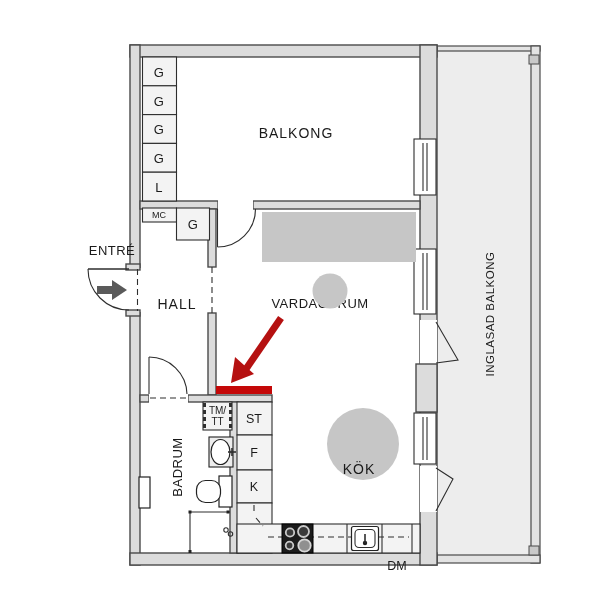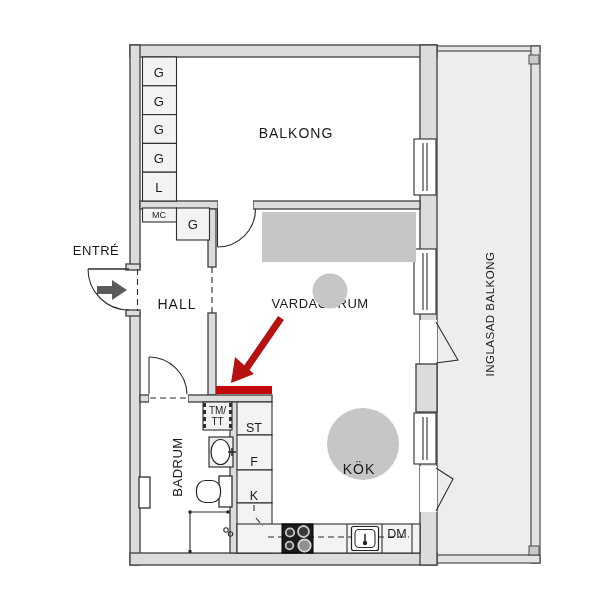--- a/index.html
+++ b/index.html
@@ -3,21 +3,21 @@
 <meta charset="utf-8">
 <style>
   html,body{margin:0;padding:0;background:#fff;}
   .plan{position:relative;width:615px;height:615px;background:#fff;
         font-family:"Liberation Sans",sans-serif;overflow:hidden;}
   .plan svg{position:absolute;left:0;top:0;}
   .lbl{position:absolute;transform:translate(-50%,-50%);color:var(--text_color,#1a1a1a);
        font-size:14px;letter-spacing:1px;line-height:1;white-space:nowrap;z-index:3;}
   .lbl.rot{transform:translate(-50%,-50%) rotate(-90deg);}
   .s13{font-size:13px;letter-spacing:.5px;}
-  .s12{font-size:12.5px;letter-spacing:0;margin-top:9px;}
+  .s12{font-size:12.5px;letter-spacing:0;}
   .s11{font-size:11.5px;letter-spacing:.5px;}
   .s9{font-size:9px;letter-spacing:0;text-align:center;}
   .tmtt{font-size:10px;letter-spacing:0;text-align:center;line-height:11px;}
   .tmtt span{display:block;}
   .circle-small{position:absolute;left:330px;top:291px;width:35px;height:35px;
        transform:translate(-50%,-50%);border-radius:50%;
        background:var(--furniture_gray,#c6c6c6);z-index:4;}
   
   .wall{fill:var(--wall_fill,#dcdcdc);stroke:var(--wall_outline,#4a4a4a);stroke-width:1.4;}
   .white{fill:#ffffff;stroke:none;}
@@ -213,34 +213,34 @@
   </g>
 
 </svg>
 
 <div class="lbl" style="left:296px;top:133px">BALKONG</div>
 <div class="lbl" style="left:177px;top:304px">HALL</div>
 <div class="lbl s13" style="left:320px;top:303px">VARDAGSRUM</div>
 <div class="lbl" style="left:359px;top:469px">KÖK</div>
 <div class="lbl rot s13" style="left:177px;top:467px">BADRUM</div>
 <div class="lbl rot s11" style="left:491px;top:314px">INGLASAD BALKONG</div>
-<div class="lbl s13" style="left:96px;top:250px">ENTRÉ</div>
+<div class="lbl s13" style="left:112px;top:250px">ENTRÉ</div>
 
 <div class="lbl s13" style="left:159px;top:72px">G</div>
 <div class="lbl s13" style="left:159px;top:101px">G</div>
 <div class="lbl s13" style="left:159px;top:129px">G</div>
 <div class="lbl s13" style="left:159px;top:158px">G</div>
 <div class="lbl s13" style="left:159px;top:187px">L</div>
 <div class="lbl s9" style="left:159px;top:215px">MC</div>
 <div class="lbl s13" style="left:193px;top:224px">G</div>
 
 <div class="lbl tmtt" style="left:217.5px;top:416px">
   <span>TM/</span>
   <span>TT</span>
 </div>
 <div class="lbl s12" style="left:254px;top:419px">ST</div>
 <div class="lbl s12" style="left:254px;top:453px">F</div>
 <div class="lbl s12" style="left:254px;top:487px">K</div>
-<div class="lbl s12" style="left:397px;top:525px">DM</div>
+<div class="lbl s12" style="left:397px;top:566px">DM</div>
 
 <div class="circle-small"></div>
 
 </div>
 
 </body></html>

